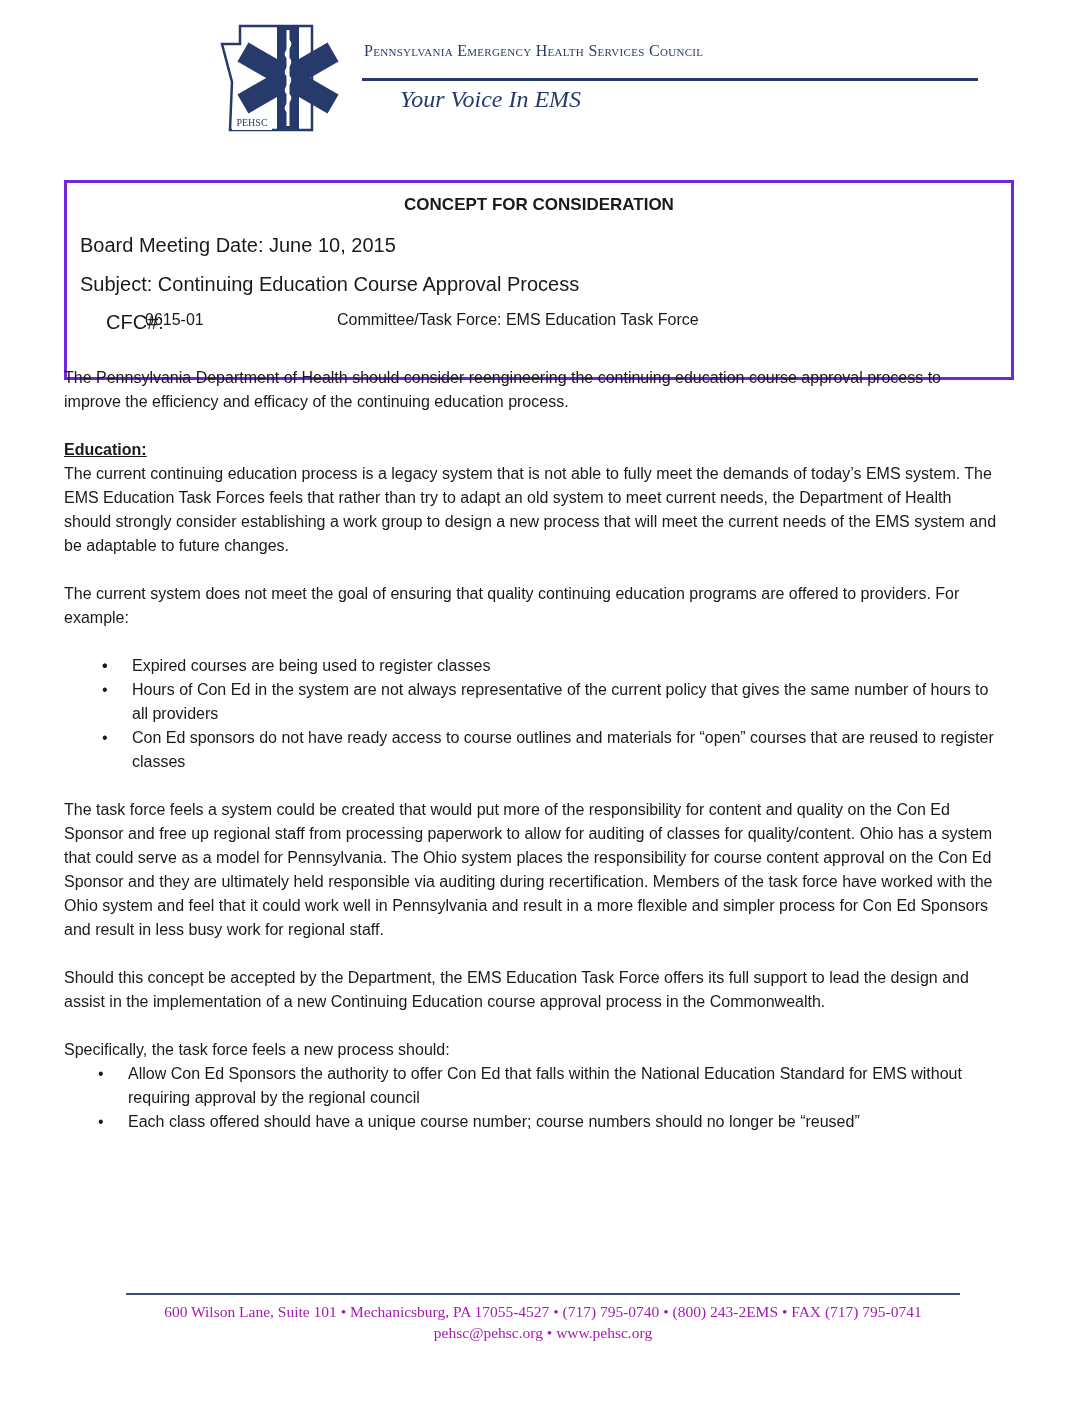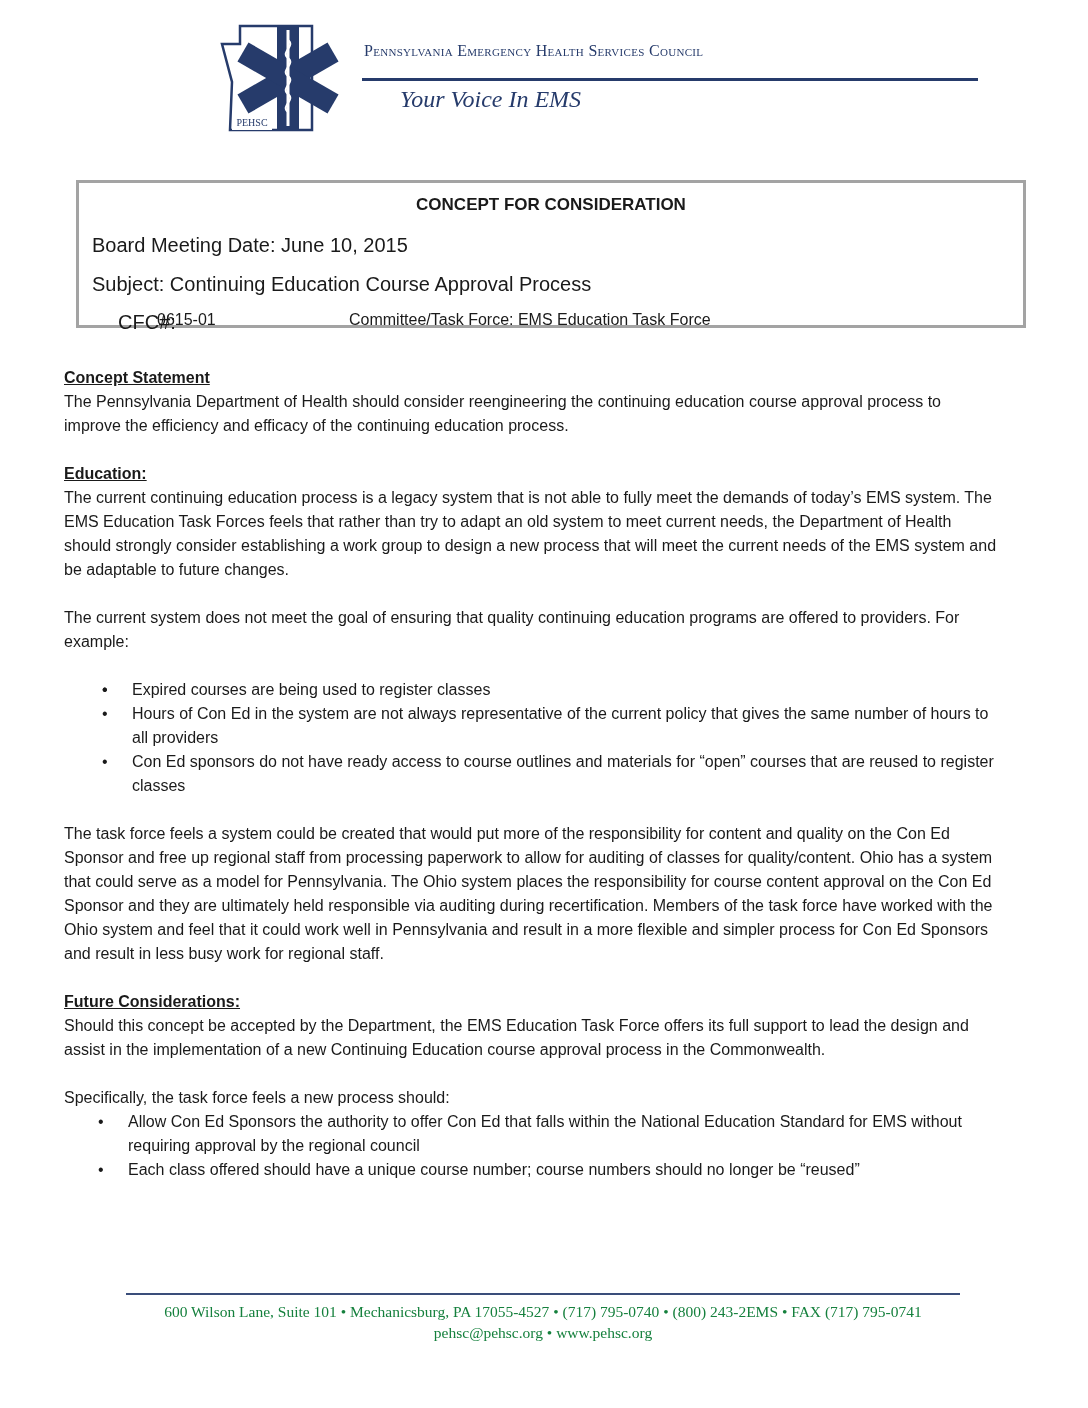--- a/index.html
+++ b/index.html
@@ -6,22 +6,22 @@
   body { width: 1088px; height: 1408px; position: relative; overflow: hidden;
          font-family: "Liberation Sans", sans-serif; color: #1a1a1a; }
   .letterhead { position: absolute; left: 218px; top: 22px; width: 762px; height: 112px; }
   .logo { position: absolute; left: 0; top: 0; width: 128px; height: 112px; }
   .org-name { position: absolute; left: 146px; top: 20px; font-family: "Liberation Serif", serif;
               font-variant: small-caps; font-size: 16px; letter-spacing: 0.3px; color: #263b6b; white-space: nowrap; }
   .org-rule { position: absolute; left: 144px; top: 56px; width: 616px; height: 3px; background: #263b6b; }
   .tagline { position: absolute; left: 146px; top: 64px; font-family: "Liberation Serif", serif;
              font-style: italic; font-size: 24px; color: #263b6b; white-space: nowrap; margin-left: 36px; }
 
-  .cfc-box { position: absolute; left: 76px; top: 180px; width: 950px; height: 148px;
-             border: 3px solid #a3a3a3; box-sizing: border-box; }
+  .cfc-box { position: absolute; left: 64px; top: 180px; width: 950px; height: 200px;
+             border: 3px solid #6d28d9; box-sizing: border-box; }
   .cfc-title { position: absolute; left: 0; right: 0; top: 12px; text-align: center;
                font-weight: bold; font-size: 17px; }
   .cfc-line { position: absolute; left: 13px; font-size: 20px; white-space: nowrap; }
   .cfc-line.l1 { top: 51px; }
   .cfc-line.l2 { top: 90px; }
   .cfc-line.l3 { top: 128px; margin-left: 26px; }
   .cfc-number { position: absolute; left: 78px; top: 128px; font-size: 16px; }
   .cfc-committee { position: absolute; left: 270px; top: 128px; font-size: 16px; white-space: nowrap; }
 
   .content { position: absolute; left: 64px; top: 366px; width: 935px; font-size: 16px; line-height: 24px; }
@@ -30,21 +30,21 @@
   .gap { height: 24px; }
   ul { margin: 0; padding: 0; list-style: none; }
   ul.b1 li { position: relative; padding-left: 68px; }
   ul.b1 li .dot { position: absolute; left: 38px; top: 0; }
   ul.b2 li { position: relative; padding-left: 64px; }
   ul.b2 li .dot { position: absolute; left: 34px; top: 0; }
 
   .footer { position: absolute; left: 126px; top: 1293px; width: 834px; }
   .footer-rule { height: 2px; background: #3a4d7a; }
   .footer-line { text-align: center; font-family: "Liberation Serif", serif; font-size: 15.5px;
-                 color: #15803d; line-height: 21px; }
+                 color: #a21caf; line-height: 21px; }
   .footer-line.f1 { margin-top: 6px; }
 </style>
 </head>
 <body>
 
 <div class="letterhead">
   <svg class="logo" viewBox="0 0 128 112">
 
     <path d="M4,22 L22,22 L22,4 L94,4 L94,108 L12,108 L14,60 Z" fill="none" stroke="#263b6b" stroke-width="2.5"></path>
 
@@ -67,41 +67,39 @@
 <div class="cfc-box">
   <div class="cfc-title">CONCEPT FOR CONSIDERATION</div>
   <div class="cfc-line l1">Board Meeting Date: June 10, 2015</div>
   <div class="cfc-line l2">Subject: Continuing Education Course Approval Process</div>
   <div class="cfc-line l3">CFC#:</div>
   <div class="cfc-number">0615-01</div>
   <div class="cfc-committee">Committee/Task Force: EMS Education Task Force</div>
 </div>
 
 <div class="content">
-  <p class="sec-head">Concept Statement</p>
   <p>The Pennsylvania Department of Health should consider reengineering the continuing education course approval process to improve the efficiency and efficacy of the continuing education process.</p>
   <div class="gap"></div>
 
   <p class="sec-head">Education:</p>
   <p>The current continuing education process is a legacy system that is not able to fully meet the demands of today’s EMS system. The EMS Education Task Forces feels that rather than try to adapt an old system to meet current needs, the Department of Health should strongly consider establishing a work group to design a new process that will meet the current needs of the EMS system and be adaptable to future changes.</p>
   <div class="gap"></div>
   <p>The current system does not meet the goal of ensuring that quality continuing education programs are offered to providers.  For example:</p>
   <div class="gap"></div>
   <ul class="b1">
     <li><span class="dot">•</span></li>
     <li><span class="dot">•</span><span>Expired courses are being used to register classes</span></li>
     <li><span class="dot">•</span><span>Hours of Con Ed in the system are not always representative of the current policy that gives the same number of hours to all providers</span></li>
     <li><span class="dot">•</span><span>Con Ed sponsors do not have ready access to course outlines and materials for “open” courses that are reused to register classes</span></li>
   </ul>
   <div class="gap"></div>
 
   <p>The task force feels a system could be created that would put more of the responsibility for content and quality on the Con Ed Sponsor and free up regional staff from processing paperwork to allow for auditing of classes for quality/content.  Ohio has a system that could serve as a model for Pennsylvania.  The Ohio system places the responsibility for course content approval on the Con Ed Sponsor and they are ultimately held responsible via auditing during recertification.  Members of the task force have worked with the Ohio system and feel that it could work well in Pennsylvania and result in a more flexible and simpler process for Con Ed Sponsors and result in less busy work for regional staff.</p>
   <div class="gap"></div>
 
-  <p class="sec-head">Future Considerations:</p>
   <p>Should this concept be accepted by the Department, the EMS Education Task Force offers its full support to lead the design and assist in the implementation of a new Continuing Education course approval process in the Commonwealth.</p>
   <div class="gap"></div>
   <p>Specifically, the task force feels a new process should:</p>
   <ul class="b2">
     <li><span class="dot">•</span><span>Allow Con Ed Sponsors the authority to offer Con Ed that falls within the National Education Standard for EMS without requiring approval by the regional council</span></li>
     <li><span class="dot">•</span><span>Each class offered should have a unique course number; course numbers should no longer be “reused”</span></li>
   </ul>
 </div>
 
 <div class="footer">

